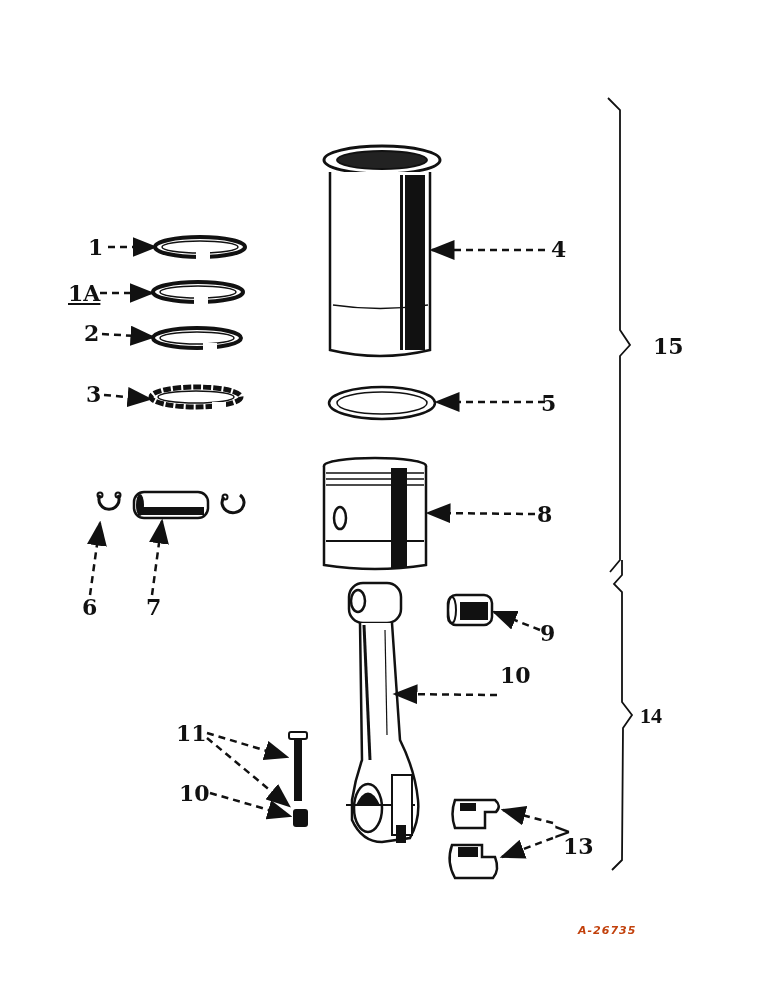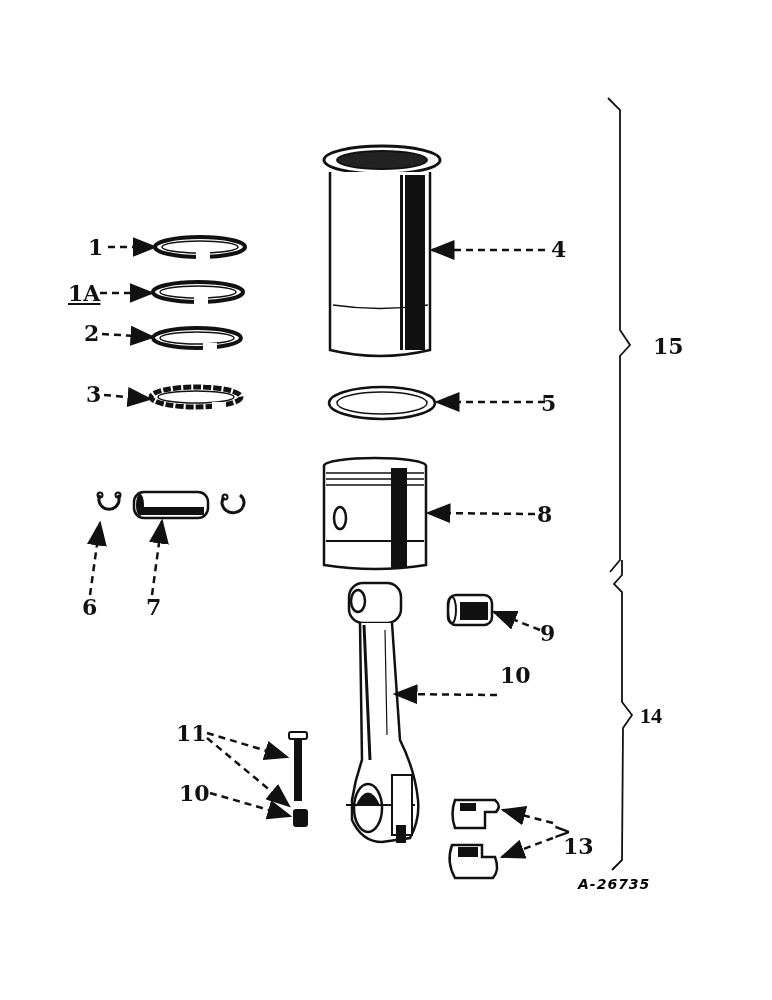--- a/index.html
+++ b/index.html
@@ -1,19 +1,19 @@
 <!DOCTYPE html>
 <html><head>
 <meta charset="utf-8">
 <style>
   html, body { margin:0; padding:0; background:#ffffff; }
   body { width:772px; height:1000px; position:relative; overflow:hidden; font-family:"DejaVu Serif", serif; }
   .stage { position:absolute; left:0; top:0; width:772px; height:1000px; }
   .lbl { position:absolute; font-family:"DejaVu Serif", serif; font-weight:bold; font-size:22px; color:#111; line-height:1; white-space:nowrap; }
-  .ref { position:absolute; font-family:"DejaVu Sans", sans-serif; font-weight:bold; font-style:italic; font-size:14px; color:#000000; letter-spacing:1px; }
+  .ref { position:absolute; font-family:"DejaVu Sans", sans-serif; font-weight:bold; font-style:italic; font-size:11px; color:#c2410c; letter-spacing:1px;margin-top:48px; }
   svg { position:absolute; left:0; top:0; }
 </style>
 </head>
 <body>
 
 <div class="stage">
 
 <svg width="772" height="1000" viewBox="0 0 772 1000">
   <defs>
     <marker id="ah" markerWidth="10" markerHeight="8" refX="9" refY="4" orient="auto">

